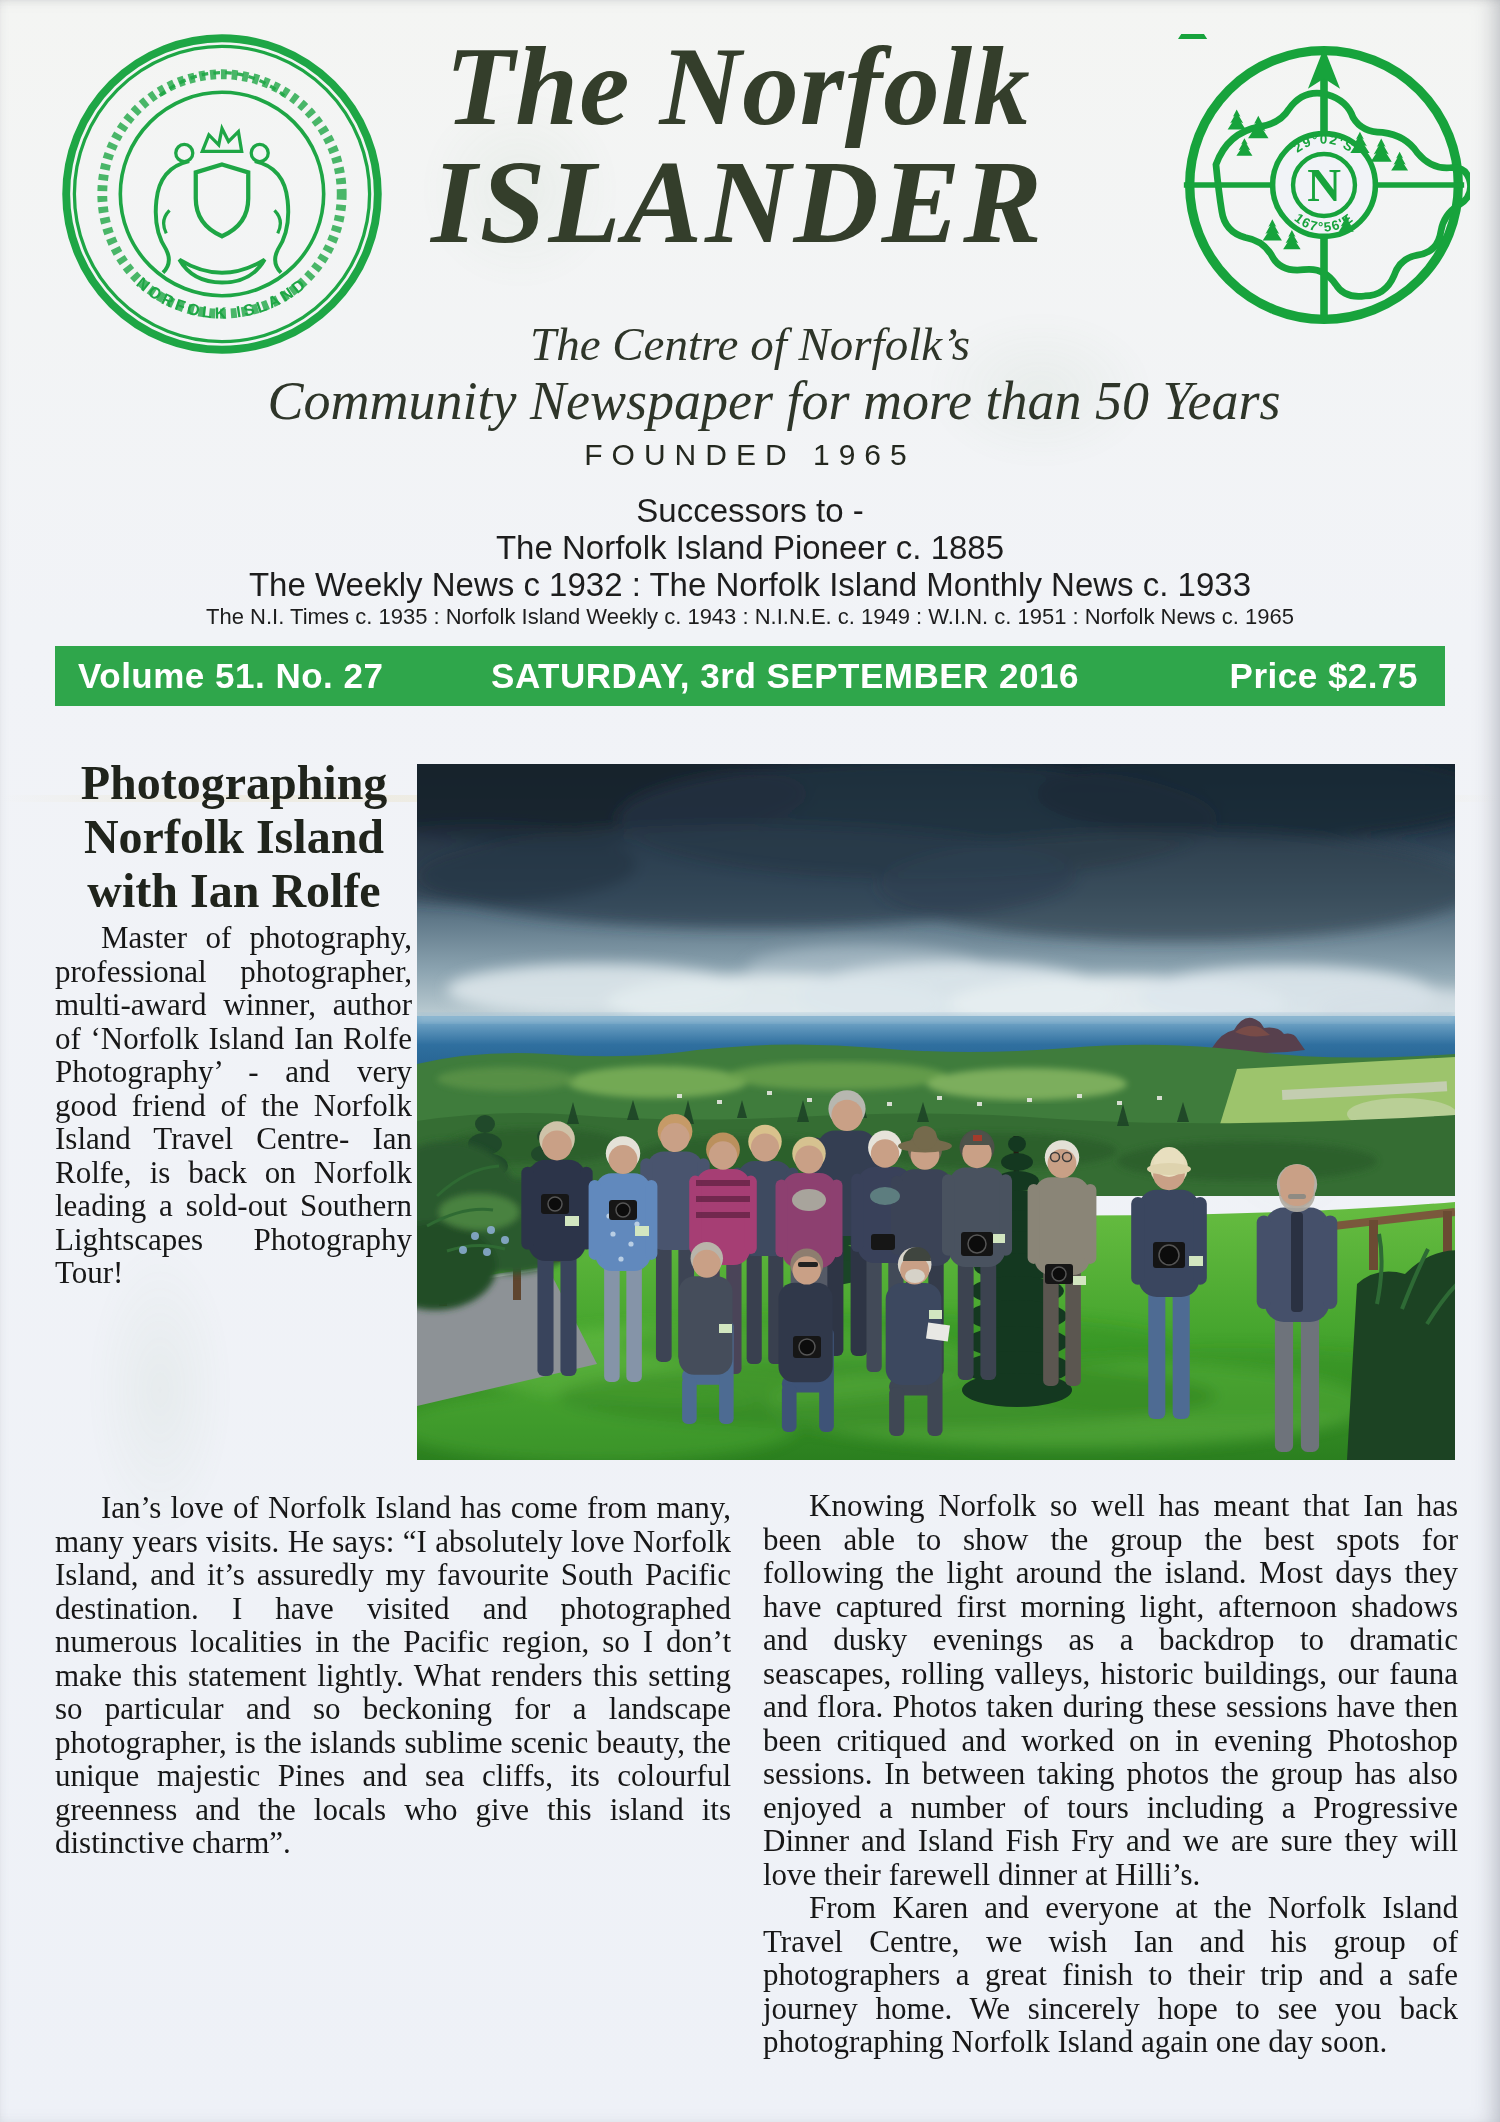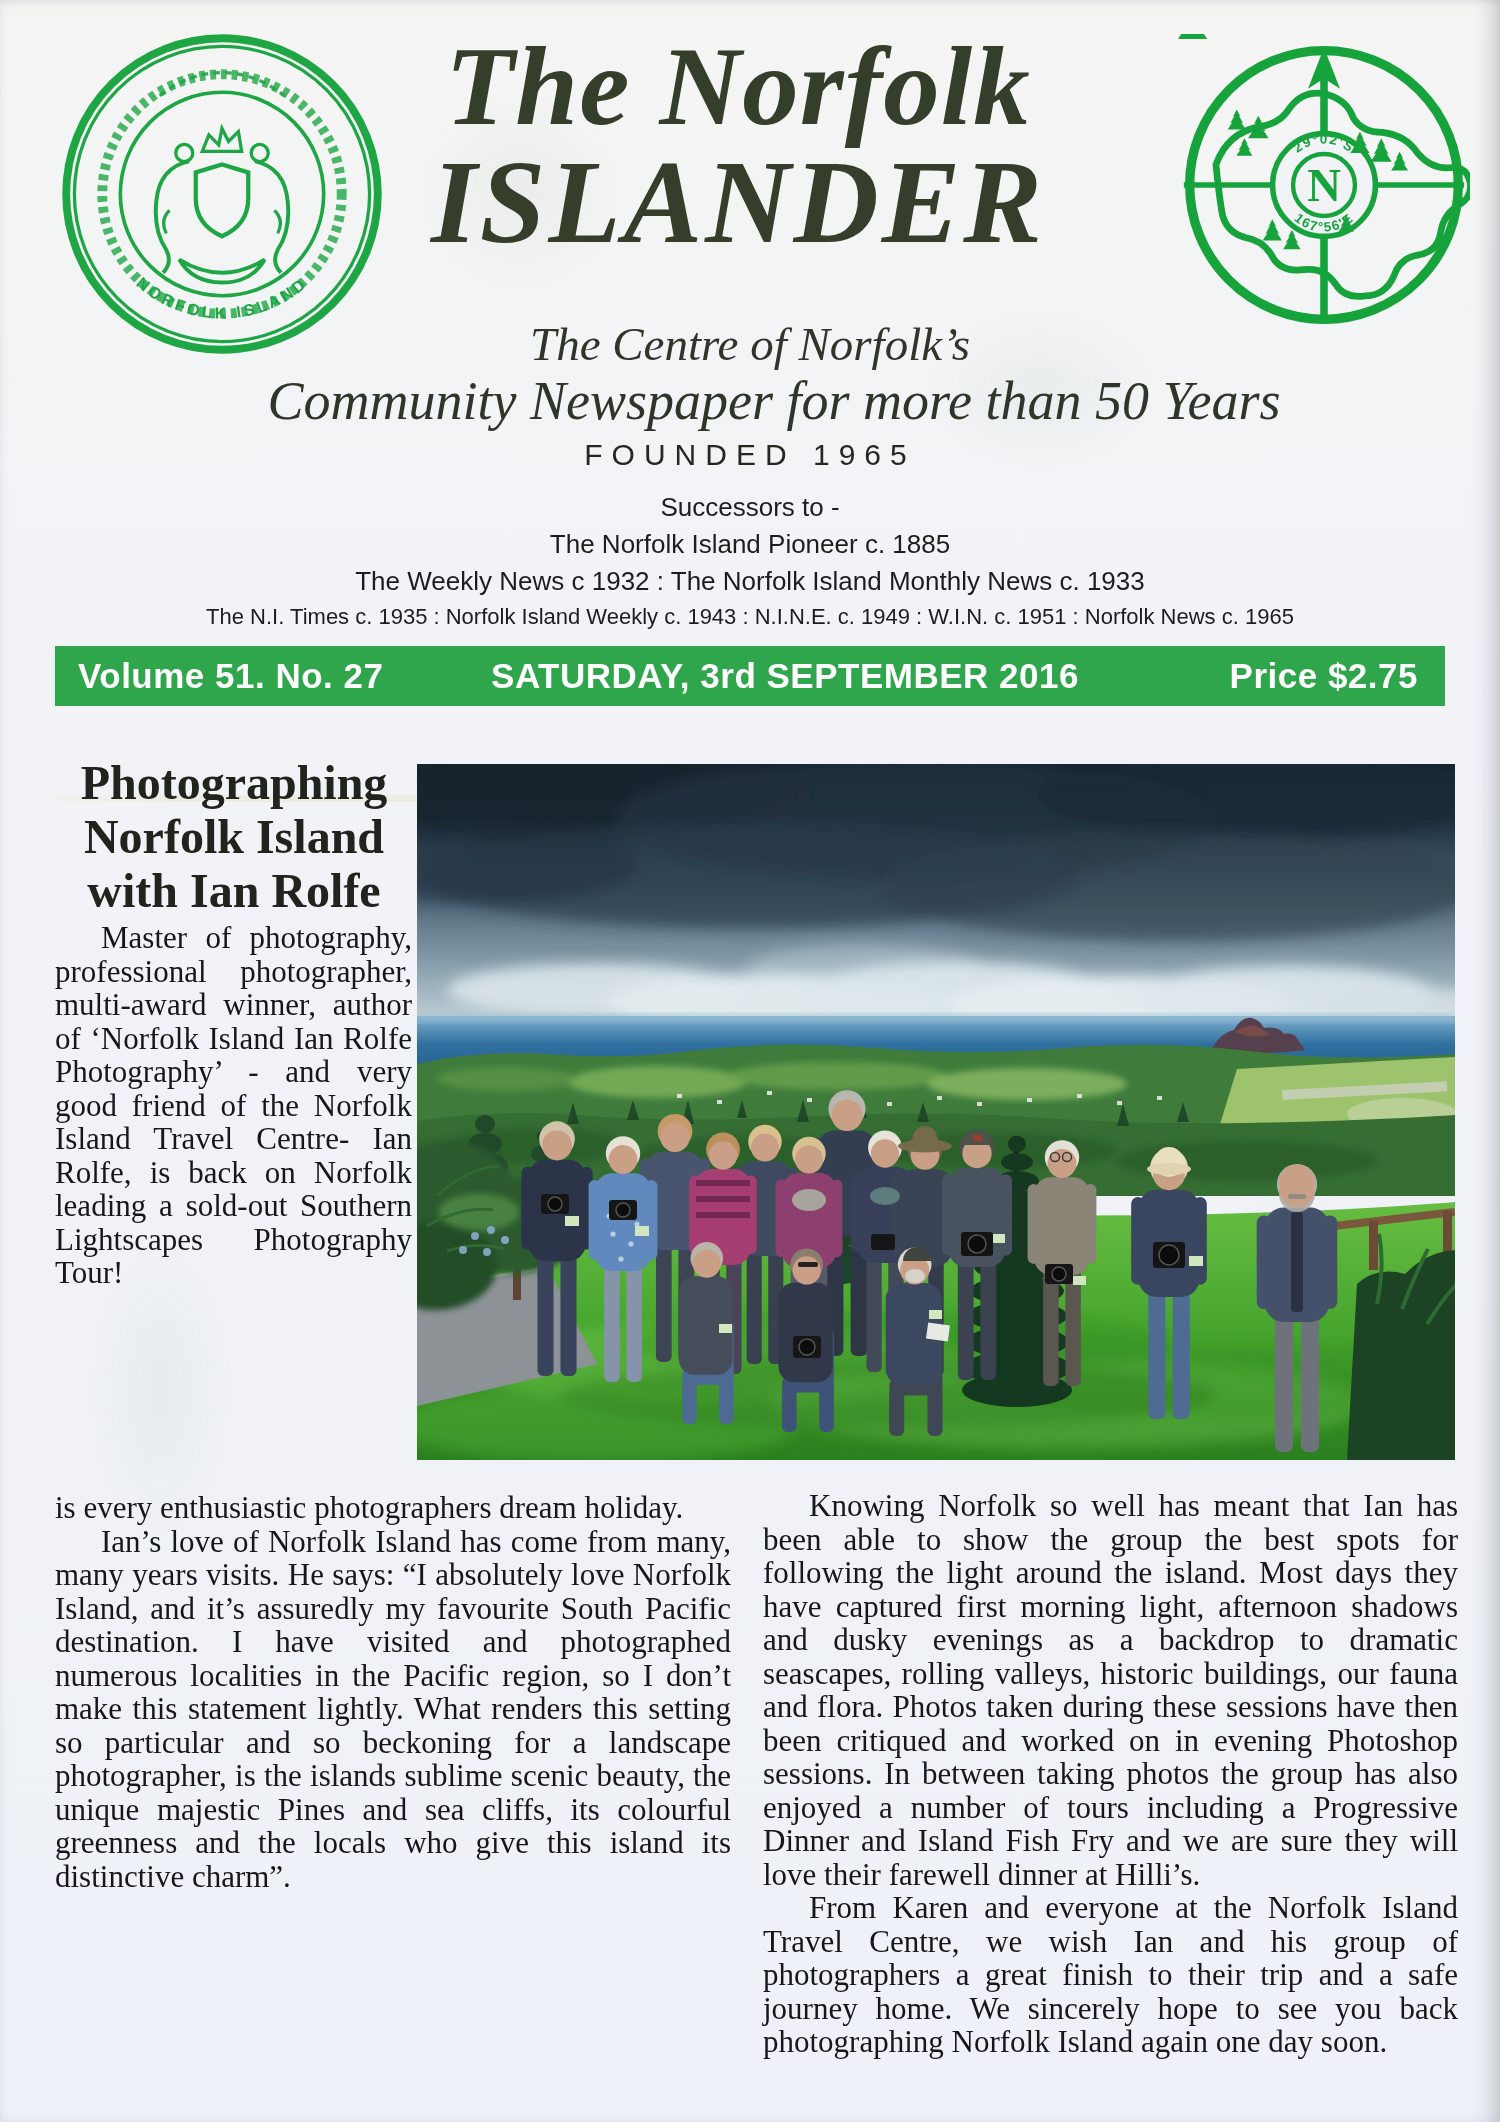--- a/index.html
+++ b/index.html
@@ -23,21 +23,21 @@
   .title-l1 { font-size:113px; letter-spacing:1px; }
   .title-l2 { font-size:118px; letter-spacing:3px; }
   .tagline { position:absolute; left:0; right:0; top:318px; text-align:center;
              font-style:italic; color:#2e3529; }
   .tag-l1 { font-size:47px; line-height:1.12; }
   .tag-l2 { font-size:54px; line-height:1.12;margin-left:48px; }
   .founded { position:absolute; left:0; right:0; top:438px; text-align:center;
              font-family:"Liberation Sans",sans-serif; font-weight:normal; font-size:30px;
              letter-spacing:9px; color:#24281f; }
   .succ { position:absolute; left:0; right:0; text-align:center;
-          font-family:"Liberation Sans",sans-serif; font-size:26px; color:#1d1d1d; }
+          font-family:"Liberation Sans",sans-serif; font-size:33px; color:#1d1d1d; }
   .succ-intro { top:492px; } .s1 { top:529px; } .s2 { top:566px; }
   .s3 { top:604px; font-size:22px; }
 
   
   .issue-bar { position:absolute; left:56px; top:647px; width:1388px; height:58px;
                background:#2fa64b; box-shadow:0 0 0 1px #2fa64b; }
   .issue-bar span { position:absolute; top:0; line-height:58px; white-space:nowrap;
                font-family:"Liberation Sans",sans-serif; font-weight:bold; font-size:35px;
                color:#ffffff; letter-spacing:.5px; }
   .ib-vol   { left:22px; }
@@ -435,21 +435,20 @@
           </g>
         </g>
       </svg>
     </div>
 
     <div class="col col-narrow">
       <p class="indent">Master of photography, professional photographer, multi-award winner, author of ‘Norfolk Island Ian Rolfe Photography’ - and very good friend of the Norfolk Island Travel Centre- Ian Rolfe, is back on Norfolk leading a sold-out Southern Lightscapes Photography Tour!</p>
     </div>
 
     <div class="col col-wideL">
-      <p>is every enthusiastic photographers dream holiday.</p>
       <p class="indent">Ian’s love of Norfolk Island has come from many, many years visits. He says: “I absolutely love Norfolk Island, and it’s assuredly my favourite South Pacific destination. I have visited and photographed numerous localities in the Pacific region, so I don’t make this statement lightly. What renders this setting so particular and so beckoning for a landscape photographer, is the islands sublime scenic beauty, the unique majestic Pines and sea cliffs, its colourful greenness and the locals who give this island its distinctive charm”.</p>
     </div>
 
     <div class="col col-right">
       <p class="indent">Knowing Norfolk so well has meant that Ian has been able to show the group the best spots for following the light around the island. Most days they have captured first morning light, afternoon shadows and dusky evenings as a backdrop to dramatic seascapes, rolling valleys, historic buildings, our fauna and flora. Photos taken during these sessions have then been critiqued and worked on in evening Photoshop sessions. In between taking photos the group has also enjoyed a number of tours including a Progressive Dinner and Island Fish Fry and we are sure they will love their farewell dinner at Hilli’s.</p>
       <p class="indent">From Karen and everyone at the Norfolk Island Travel Centre, we wish Ian and his group of photographers a great finish to their trip and a safe journey home. We sincerely hope to see you back photographing Norfolk Island again one day soon.</p>
     </div>
   </section>
 </div>
 

